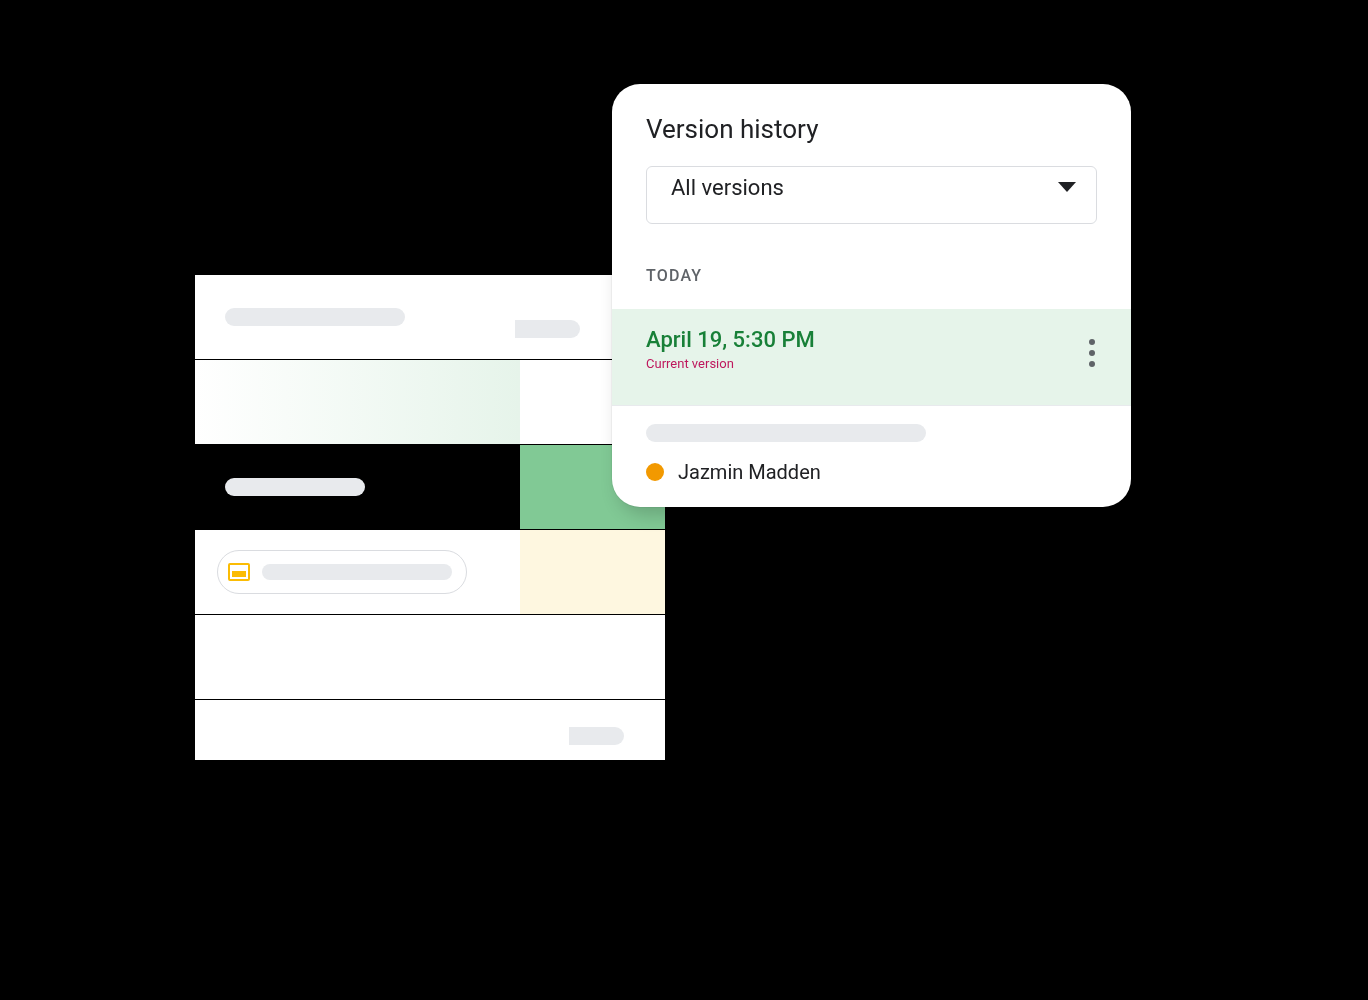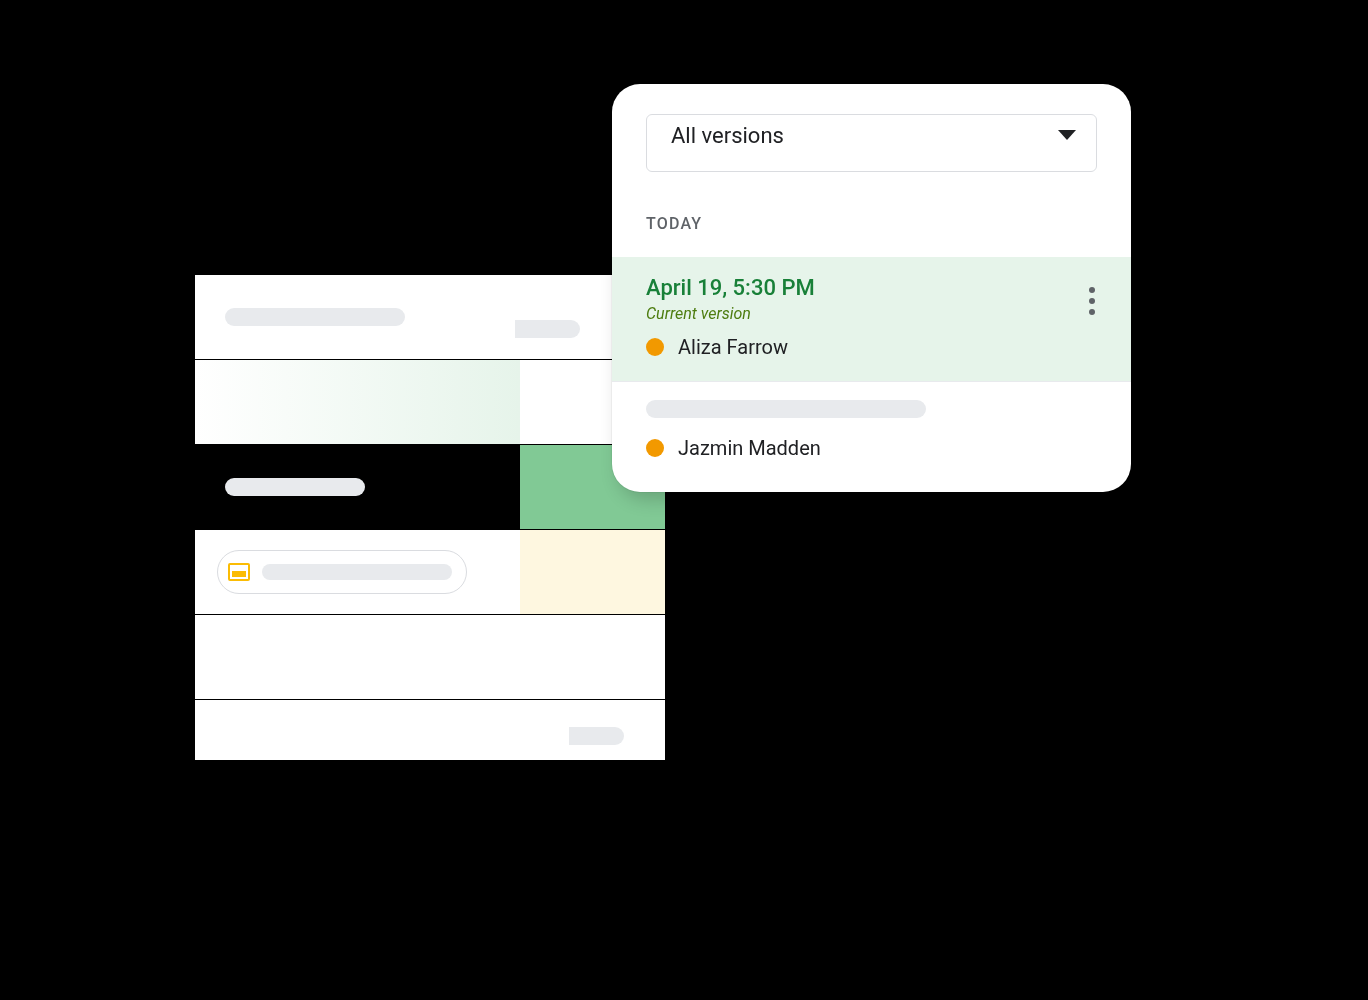--- a/index.html
+++ b/index.html
@@ -129,23 +129,22 @@
       background: #e6f4ea;
       border-top: none;
     }
     .version-date {
       font-size: 22px;
       color: #188038;
       font-weight: 500;
       margin-bottom: 4px;
     }
     .version-sub {
-      font-size: 16px;
-      color: #4d7c0f;
-      font-style: italic;
+      font-size: 13px;
+      color: #be185d;
       margin-bottom: 12px;
     }
     .item-placeholder {
       height: 18px;
       background: #e8eaed;
       border-radius: 9px;
       width: 280px;
       margin-bottom: 18px;
     }
     .editor {
@@ -211,42 +210,39 @@
   <div class="grid-row row-6" style="border-bottom:none;height:60px">
     <div class="col-a"></div>
     <div class="col-b"></div>
   </div>
 </div>
 <div class="stub stub-1"></div>
 <div class="stub stub-2"></div>
 
 <div class="panel">
   <div class="panel-header">
+    <div class="panel-title">Version history</div>
     <div class="select">
       <span>All versions</span>
       <span class="chevron"></span>
     </div>
   </div>
   <div class="section-label">TODAY</div>
 
   <div class="version-item current">
     <div class="kebab">
         <span></span>
         <span></span>
         <span></span>
       </div>
     <div class="version-date">April 19, 5:30 PM</div>
     <div class="version-sub">Current version</div>
-    <div class="editor">
-      <div class="dot"></div>
-      <span>Aliza Farrow</span>
-    </div>
-  </div>
-
-
-  <div class="version-item" style="padding-bottom:32px">
+  </div>
+
+
+  <div class="version-item" style="padding-bottom:23px">
     <div class="item-placeholder"></div>
     <div class="editor">
       <div class="dot"></div>
       <span>Jazmin Madden</span>
     </div>
   </div>
 </div>
 
 </body></html>

